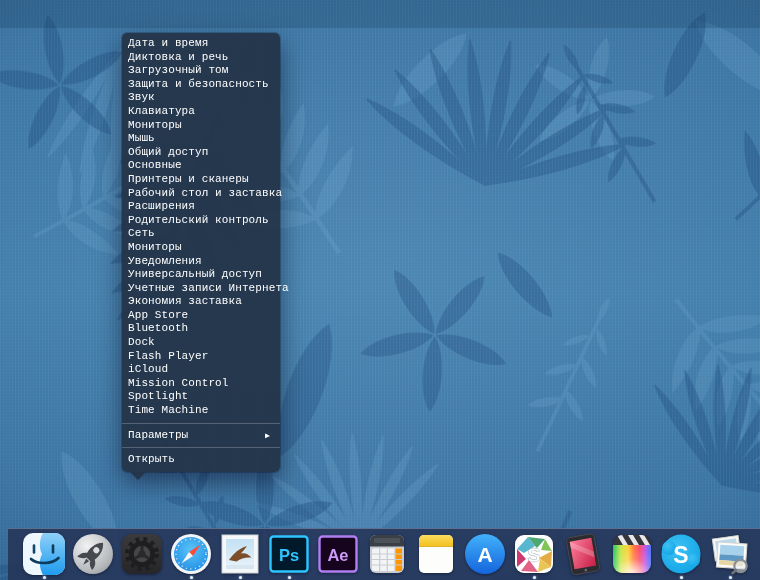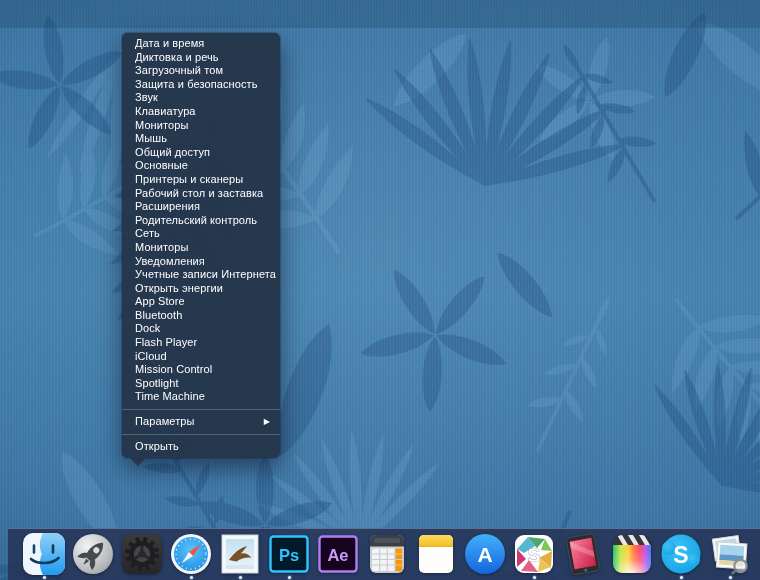--- a/index.html
+++ b/index.html
@@ -5,21 +5,21 @@
   html,body{margin:0;padding:0;width:760px;height:580px;overflow:hidden;background:#2e5d8c;
     font-family:"Liberation Sans",sans-serif;}
   .desktop{position:relative;width:760px;height:580px;overflow:hidden;}
   .wallpaper{position:absolute;left:0;top:0;width:760px;height:580px;display:block;}
 
   
   .context-menu{position:absolute;left:122px;top:33px;width:158px;
     background:rgba(36,53,74,0.96);border-radius:5px;
     box-shadow:0 10px 26px rgba(0,0,25,0.5), 0 0 0 1px rgba(0,0,0,0.18);
     padding:4px 0 5px 0;color:#fff;font-size:11px;line-height:13.6px;z-index:5;}
-  .menu-item{padding:0 10px 0 13px;white-space:nowrap;letter-spacing:0.1px;}
+  .menu-item{padding:0 10px 0 6px;white-space:nowrap;letter-spacing:0.1px;font-family:Liberation Mono, monospace;}
   .menu-item.submenu{display:flex;justify-content:space-between;align-items:center;}
   .menu-arrow{font-size:8px;line-height:13.6px;transform:translateY(-0.5px);}
   .menu-sep{height:1px;background:rgba(255,255,255,0.22);margin:5px 0;}
   .menu-tail{position:absolute;left:8px;top:100%;width:0;height:0;
     border-left:8px solid transparent;border-right:8px solid transparent;
     border-top:8px solid rgba(36,53,74,0.96);}
 
   
   .dock{position:absolute;left:8px;bottom:0;width:100%;height:52px;
     background:rgba(38,52,88,0.88);border-top:1px solid rgba(190,210,235,0.35);
@@ -150,22 +150,23 @@
         <div class="menu-item">Мышь</div>
         <div class="menu-item">Общий доступ</div>
         <div class="menu-item">Основные</div>
         <div class="menu-item">Принтеры и сканеры</div>
         <div class="menu-item">Рабочий стол и заставка</div>
         <div class="menu-item">Расширения</div>
         <div class="menu-item">Родительский контроль</div>
         <div class="menu-item">Сеть</div>
         <div class="menu-item">Мониторы</div>
         <div class="menu-item">Уведомления</div>
+        <div class="menu-item">Универсальный доступ</div>
         <div class="menu-item">Учетные записи Интернета</div>
-        <div class="menu-item">Открыть энергии</div>
+        <div class="menu-item">Экономия заставка</div>
         <div class="menu-item">App Store</div>
         <div class="menu-item">Bluetooth</div>
         <div class="menu-item">Dock</div>
         <div class="menu-item">Flash Player</div>
         <div class="menu-item">iCloud</div>
         <div class="menu-item">Mission Control</div>
         <div class="menu-item">Spotlight</div>
         <div class="menu-item">Time Machine</div>
       </div>
     <div class="menu-sep"></div>

